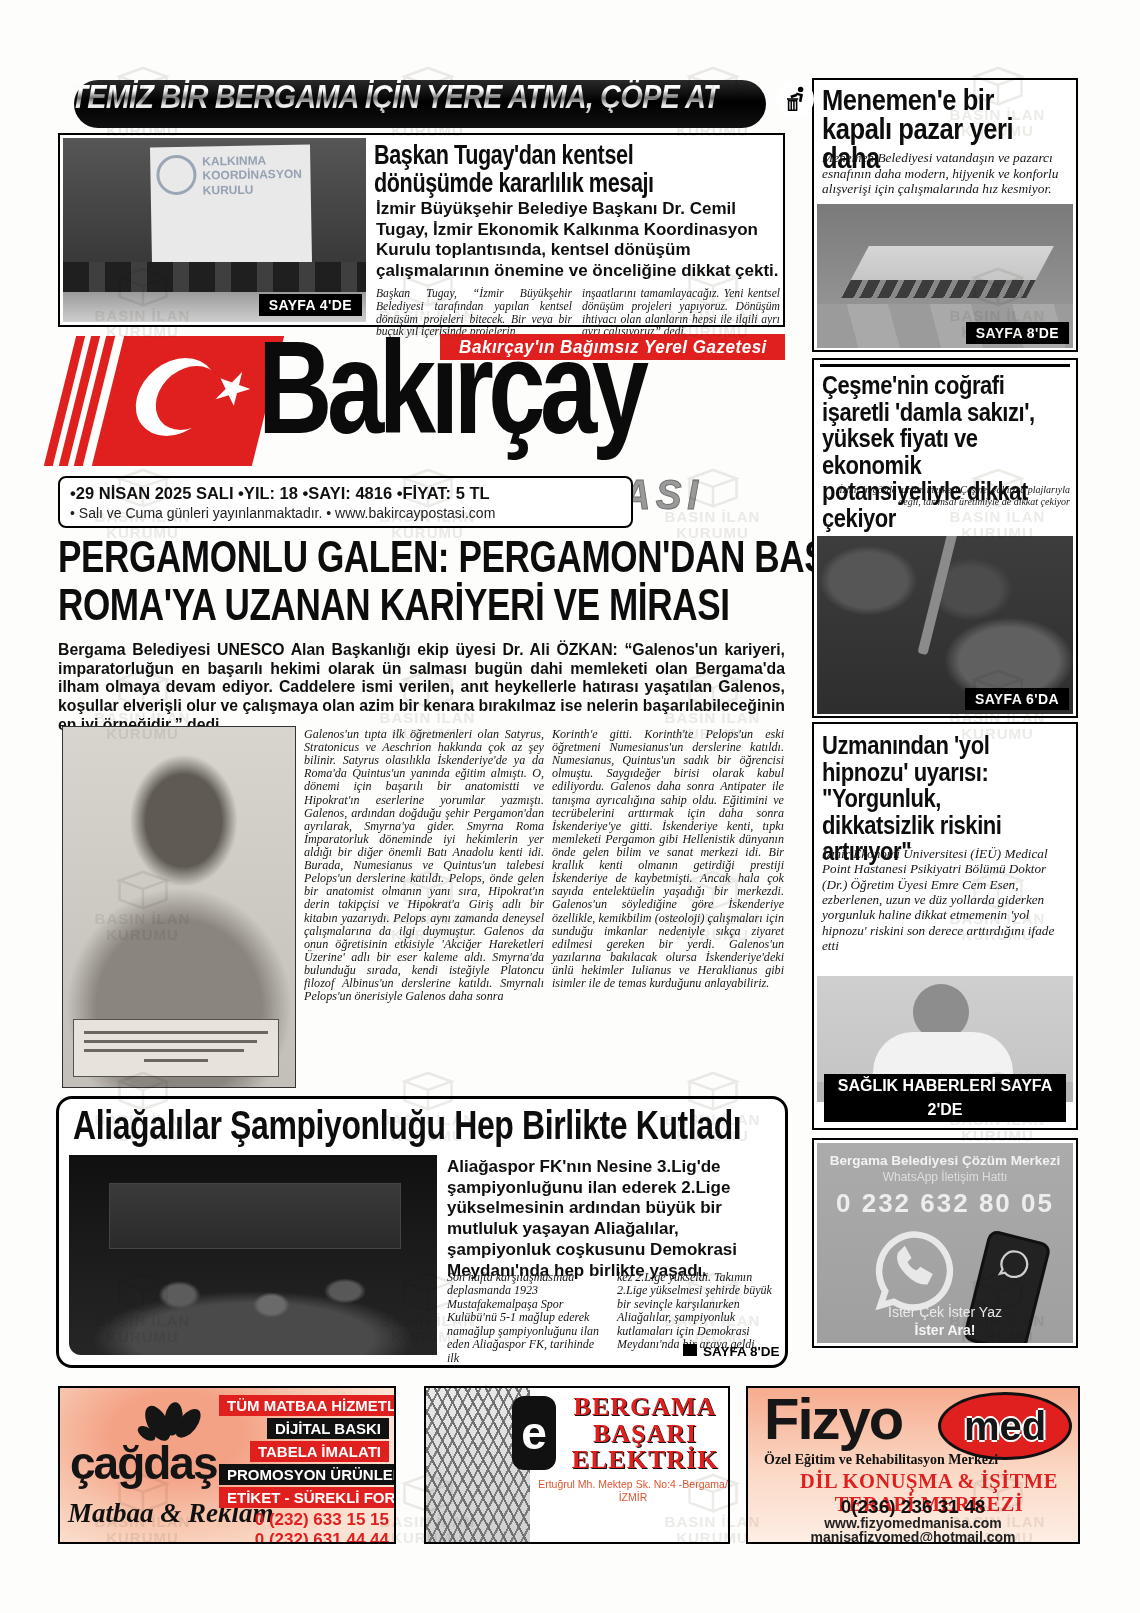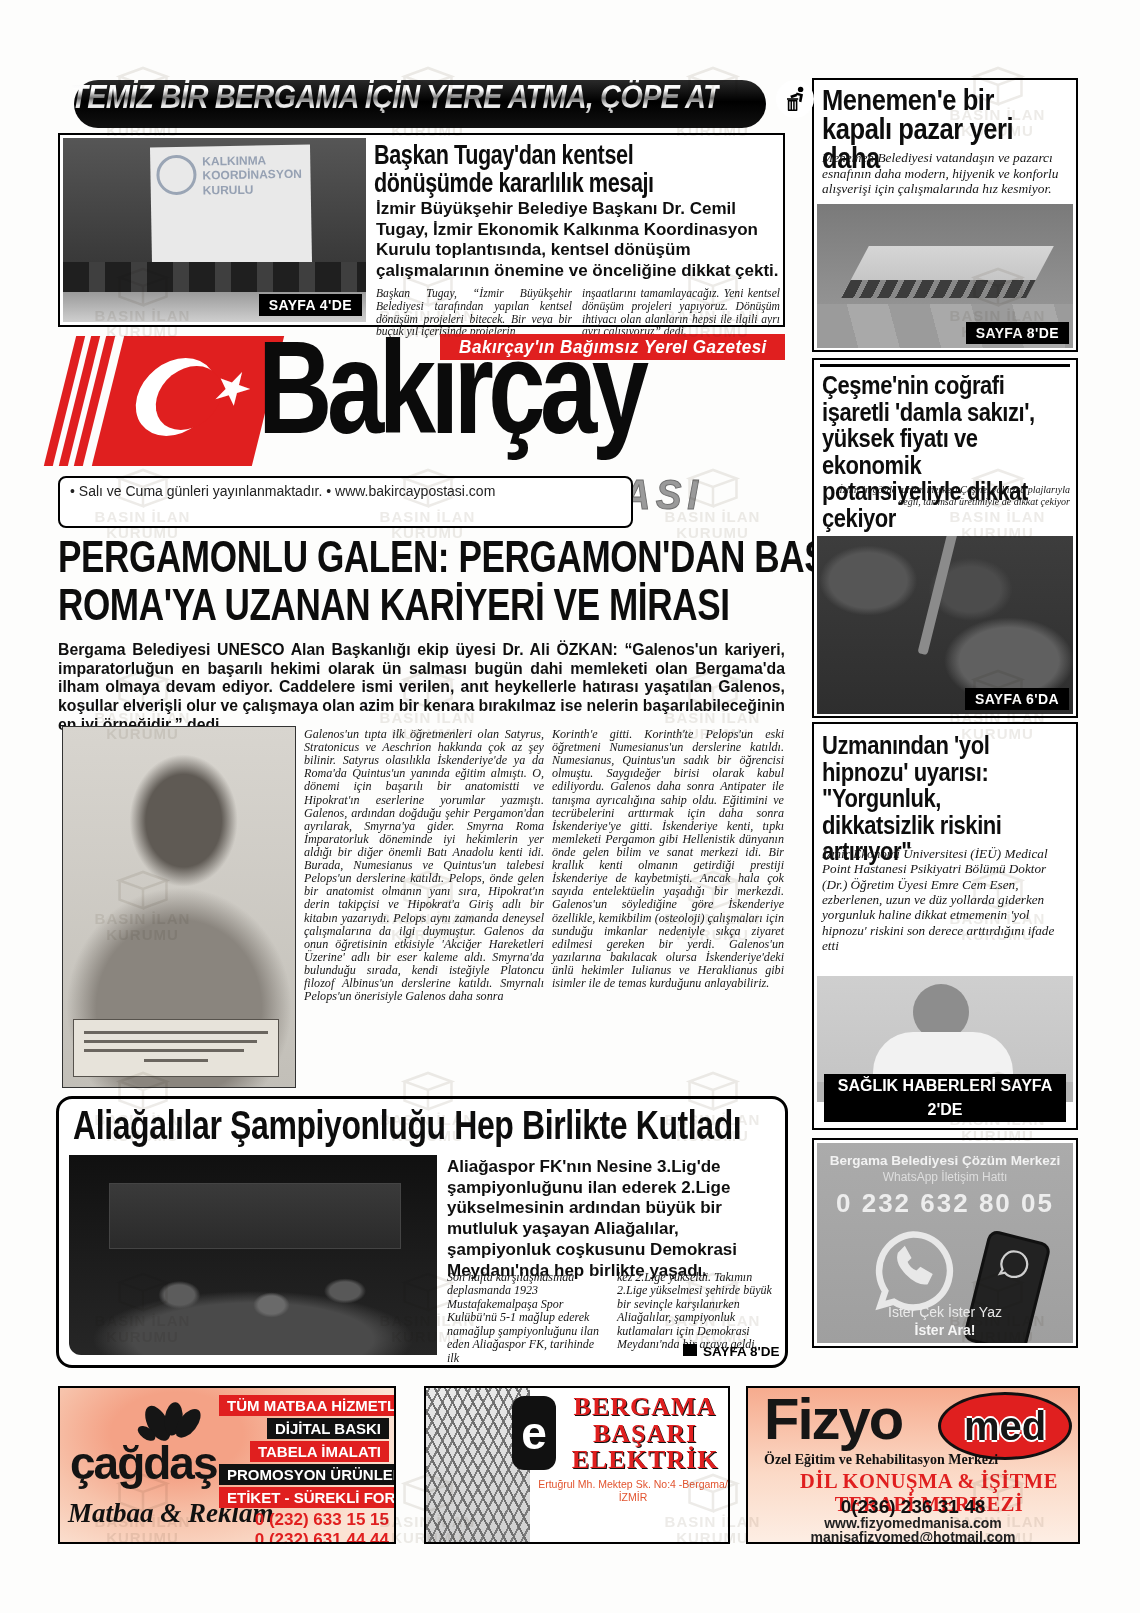--- a/index.html
+++ b/index.html
@@ -100,20 +100,21 @@
     <div class="stripe" style="left:30px;"></div>
     <div id="flag-block">
       <div class="cres"></div>
       <div class="cres-in"></div>
       <div class="star">★</div>
     </div>
   </div>
   <div id="mast-title" class="abs">Bakırçay</div>
   <div id="mast-sub" class="abs">POSTASI</div>
   <div id="info-box" class="abs">
+    <div class="l1">•29 NİSAN 2025 SALI   •YIL: 18   •SAYI: 4816   •FİYAT: 5 TL</div>
     <div class="l2">• Salı ve Cuma günleri yayınlanmaktadır.     • www.bakircaypostasi.com</div>
   </div>
 
   <div class="abs condH scaleX" style="--sx:.78;left:58px;top:534px;width:727px;font-size:45px;line-height:1.02;white-space:nowrap;">PERGAMONLU GALEN: PERGAMON'DAN BAŞKENT</div>
   <div class="abs condH scaleX" style="--sx:.78;left:58px;top:582px;width:727px;font-size:45px;line-height:1.02;white-space:nowrap;">ROMA'YA UZANAN KARİYERİ VE MİRASI</div>
   <div class="abs introB" style="left:58px;top:641px;width:727px;font-size:15.8px;line-height:1.18;text-align:justify;">Bergama Belediyesi UNESCO Alan Başkanlığı ekip üyesi Dr. Ali ÖZKAN: “Galenos'un kariyeri, imparatorluğun en başarılı hekimi olarak ün salması bugün dahi memleketi olan Bergama'da ilham olmaya devam ediyor. Caddelere  ismi verilen, anıt heykellerle hatırası yaşatılan Galenos, koşullar elverişli olur ve çalışmaya olan azim bir kenara bırakılmaz ise nelerin başarılabileceğinin en iyi örneğidir.” dedi.</div>
 
   <div class="photo" style="left:62px;top:726px;width:232px;height:360px;border:1px solid #333;background:
        radial-gradient(90px 110px at 52% 26%, #5f5a54 0 42%, transparent 60%),
        radial-gradient(150px 160px at 50% 78%, #8a857e 0 55%, transparent 75%),

